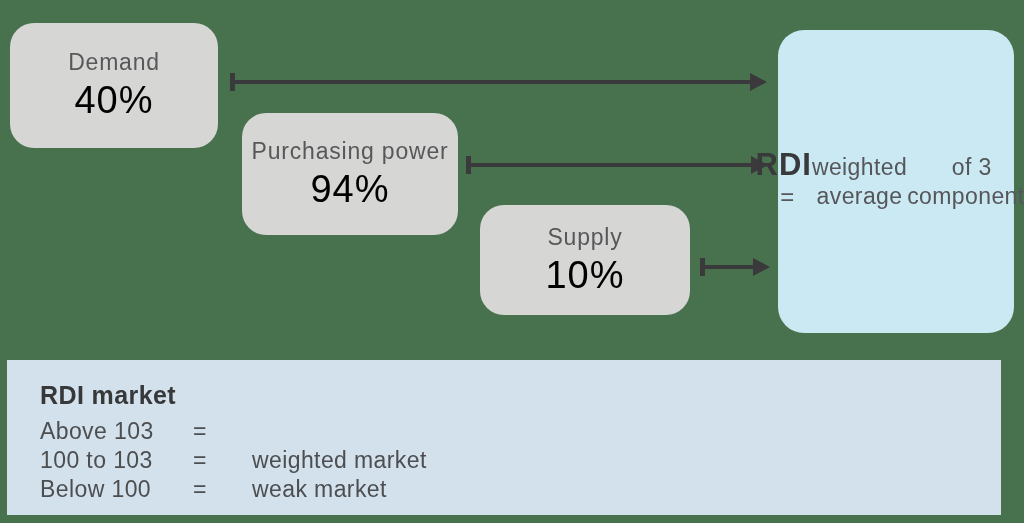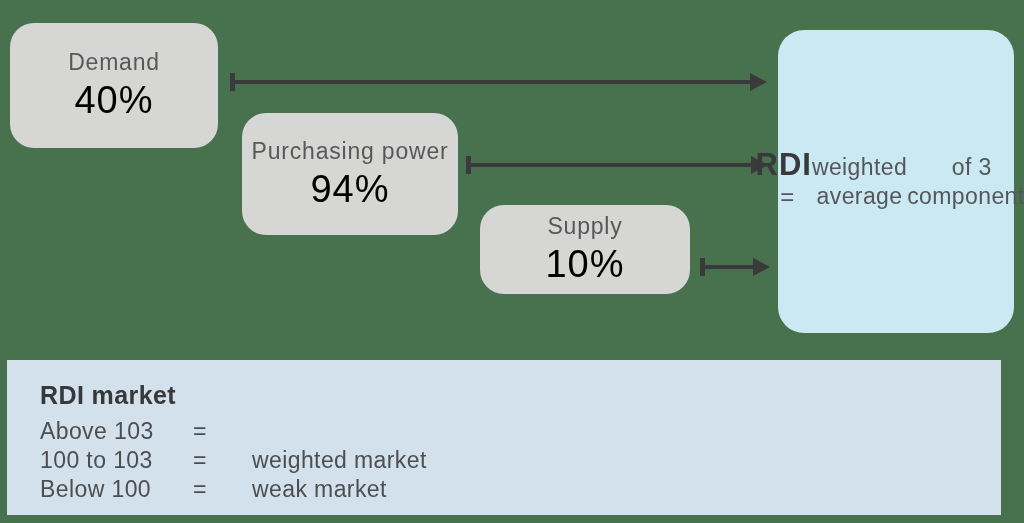--- a/index.html
+++ b/index.html
@@ -34,21 +34,21 @@
   }
   .component-weight {
     font-size: 38px;
     font-weight: normal;
     color: #000000;
     letter-spacing: 1px;
     text-align: right;
   }
   #box-demand     { left: 10px;  top: 23px;  width: 208px; height: 125px; }
   #box-purchasing { left: 242px; top: 113px; width: 216px; height: 122px; }
-  #box-supply     { left: 480px; top: 205px; width: 210px; height: 89px; }
+  #box-supply     { left: 480px; top: 205px; width: 210px; height: 110px; }
 
   
   #box-rdi {
     position: absolute;
     left: 778px; top: 30px;
     width: 236px; height: 303px;
     background: #CBE9F2;
     border-radius: 26px;
     display: flex;
     flex-direction: row;

